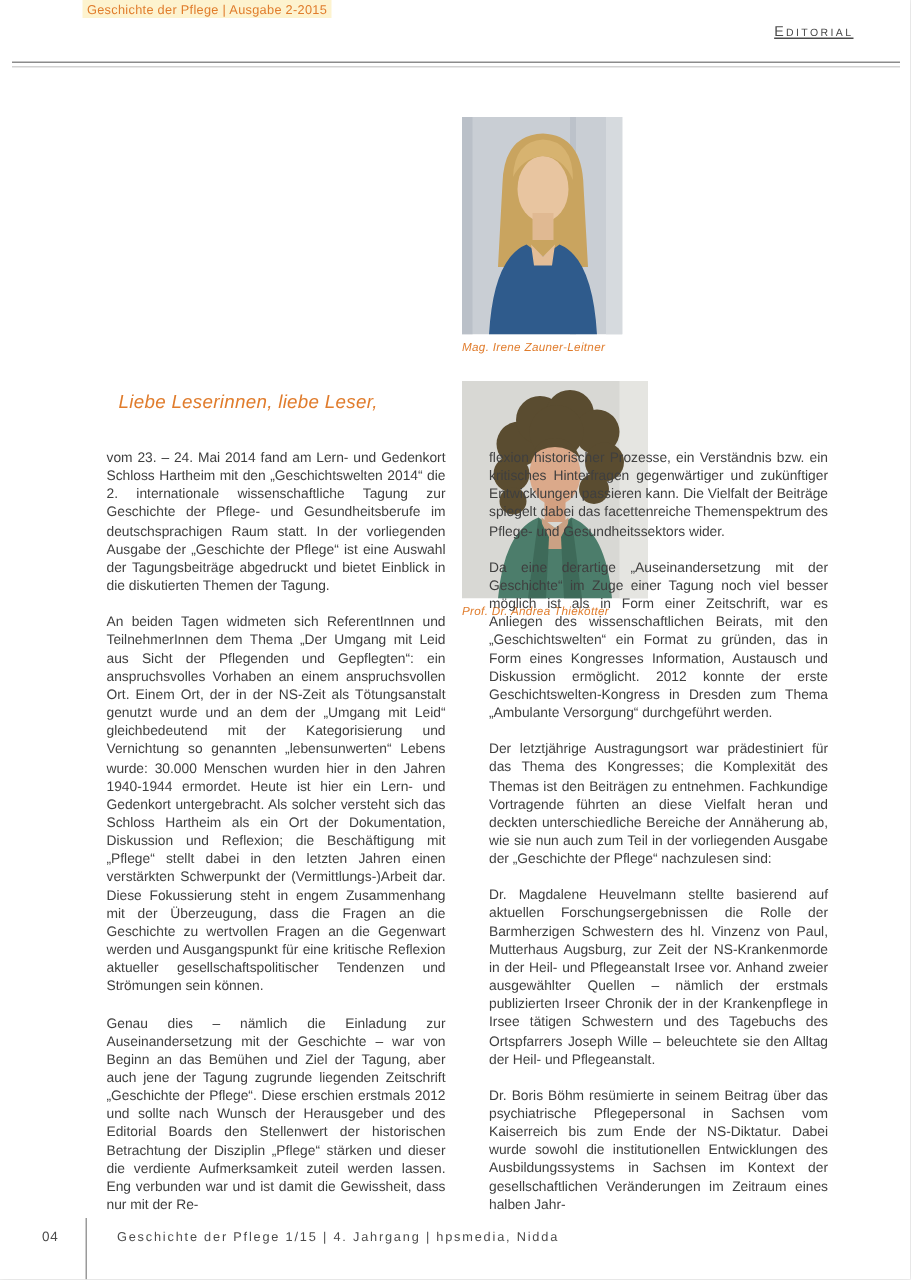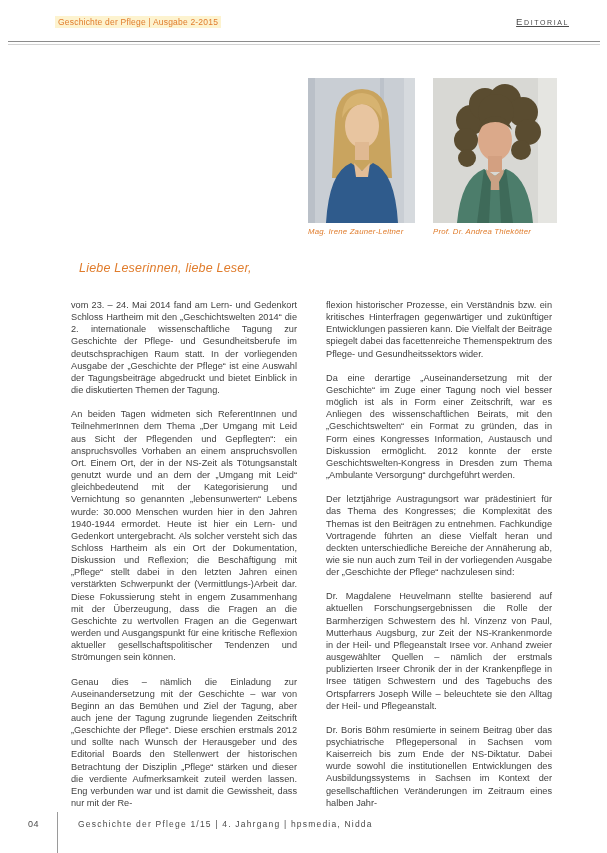--- a/index.html
+++ b/index.html
@@ -8,38 +8,38 @@
     width:607px;height:853px;
     background:#ffffff;
     font-family:"Liberation Sans", sans-serif;
     color:#3f3f3f;
     overflow:hidden;
     margin:0 auto;
     box-shadow:0 0 6px rgba(0,0,0,.25);
   }
   
   .hdr-left{
-    position:absolute;left:55px;top:16px;
+    position:absolute;left:55px;top:0;
     font-size:8.5px;color:#e07c2c;
     background:#fdf3cf;padding:1px 3px;
     letter-spacing:.2px;
   }
   .hdr-right{
     position:absolute;right:38px;top:16px;
     font-size:9.5px;color:#4a4a4a;
     font-variant:small-caps;letter-spacing:1.6px;text-decoration:underline;
   }
   .hdr-rule{
     position:absolute;left:8px;right:7px;top:41px;height:2px;
     border-top:1px solid #8c8c8c;border-bottom:1px solid #d2d2d2;
   }
   
   .photos{
     position:absolute;left:308px;top:78px;
-    display:flex;gap:18px;
+    display:flex;gap:18px;flex-direction:column;
   }
   .photo-fig{margin:0;display:flex;flex-direction:column;}
   .photo-frame{display:block;}
   .photo-frame svg{display:block;}
   .photo-caption{
     margin-top:4px;
     font-size:7.8px;font-style:italic;color:#e07c2c;
     letter-spacing:.2px;white-space:nowrap;
   }
   

